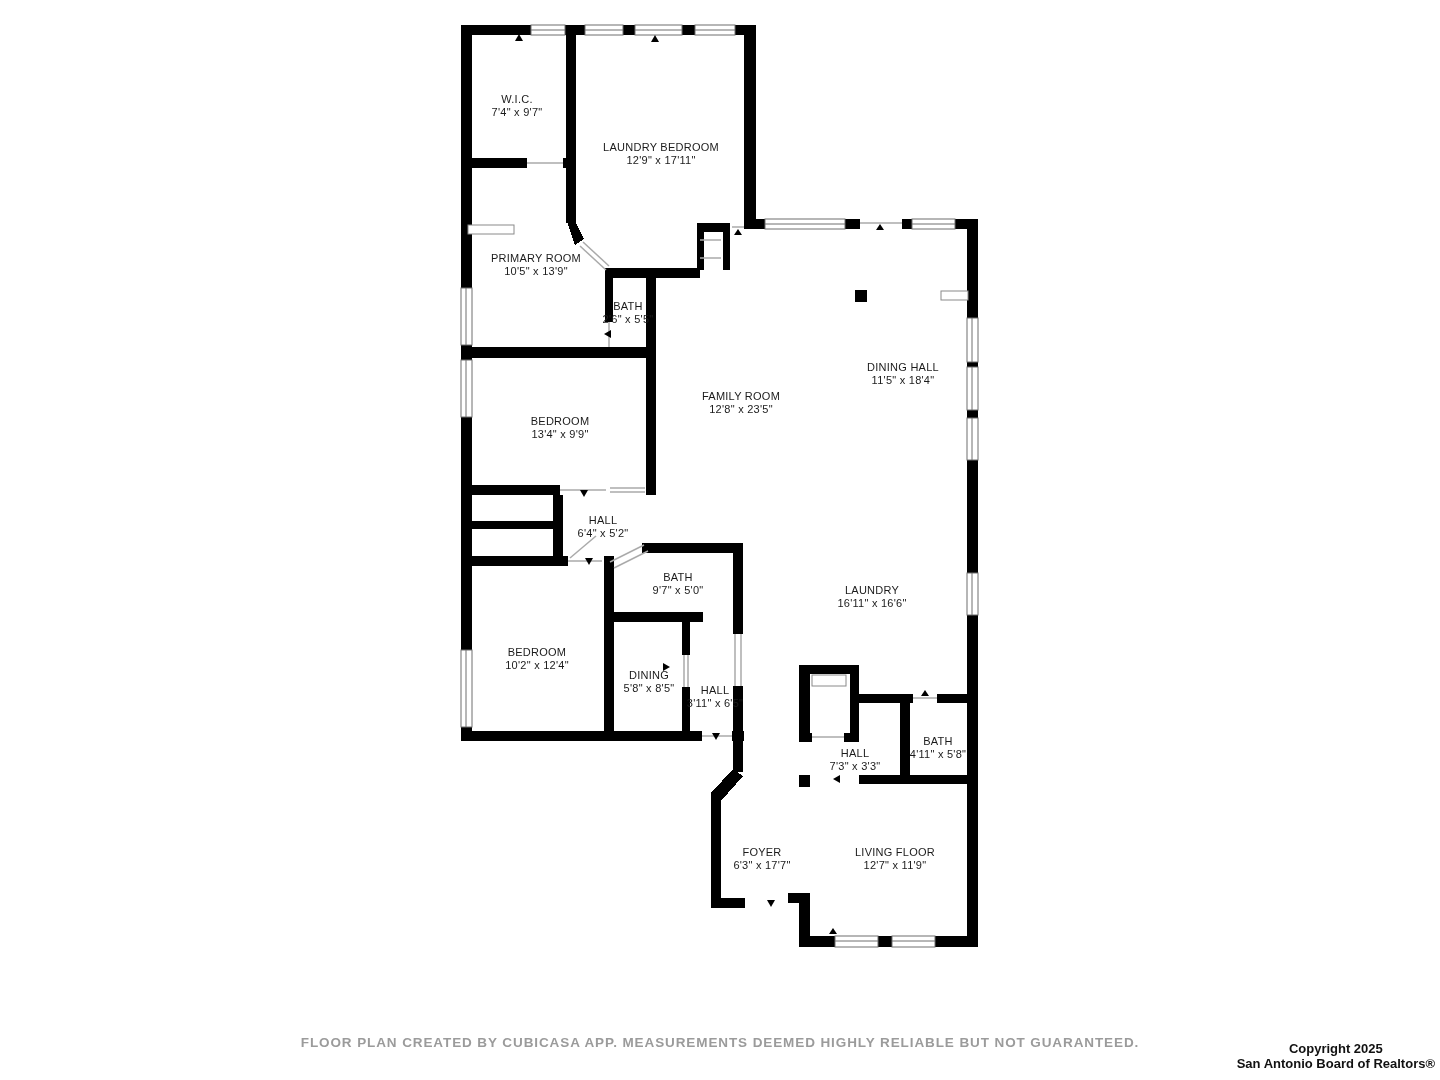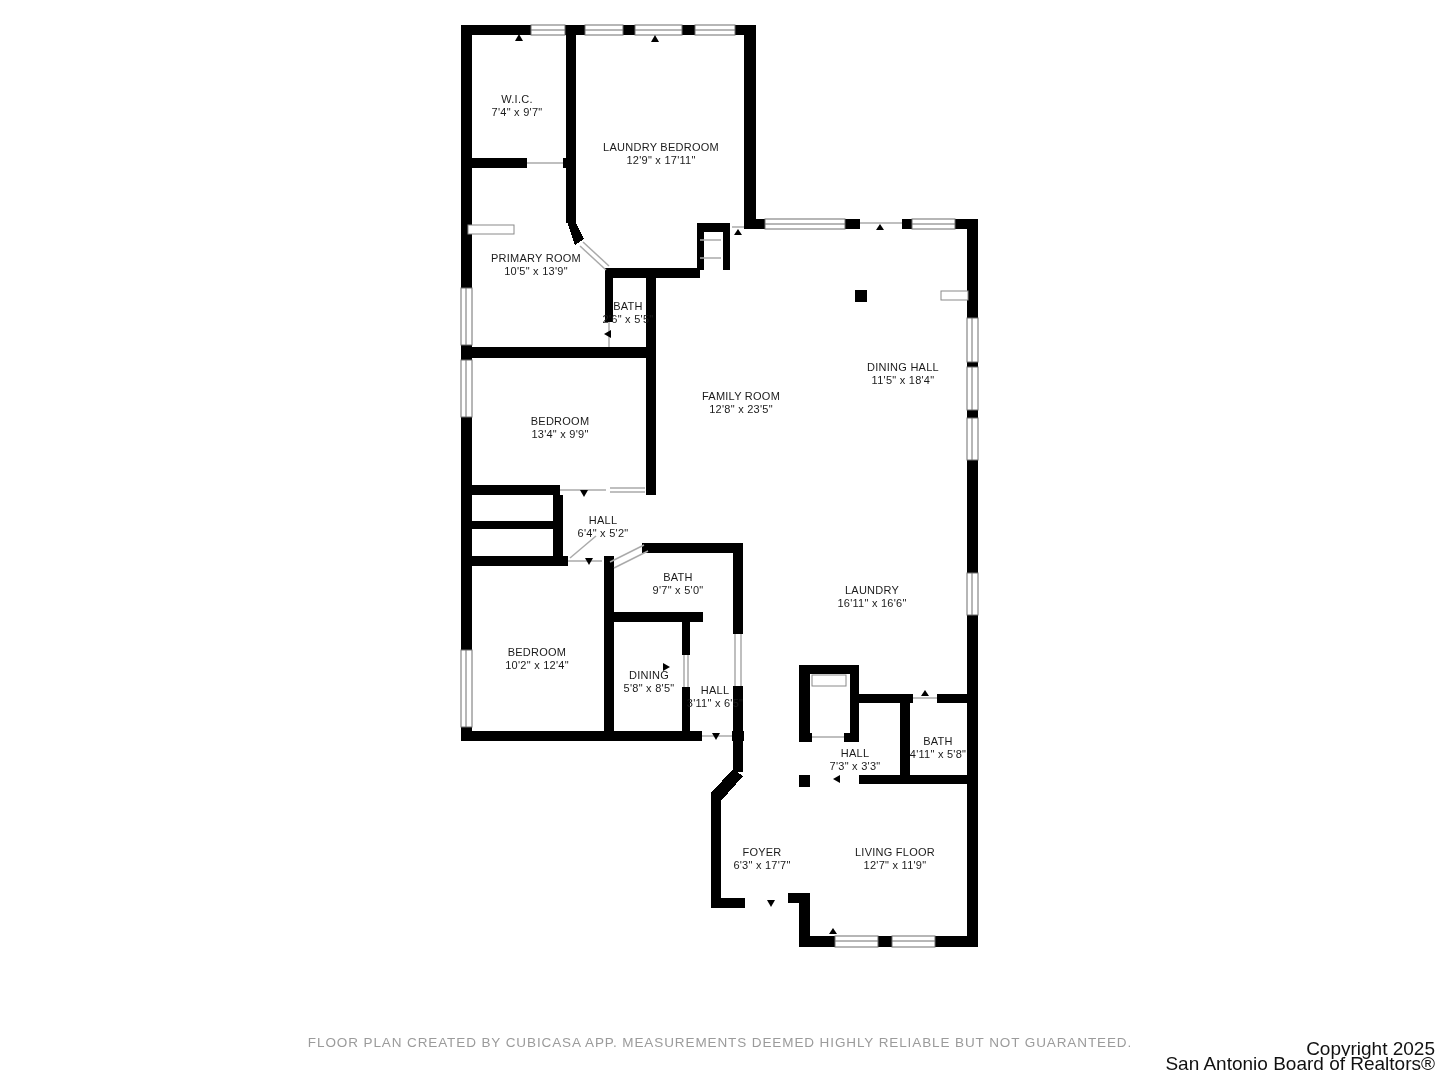--- a/index.html
+++ b/index.html
@@ -4,23 +4,23 @@
 <style>
   html,body{margin:0;padding:0;background:#fff;}
   #page{position:relative;width:1440px;height:1080px;background:#ffffff;overflow:hidden;
         font-family:"Liberation Sans", sans-serif;}
   .plan-svg{position:absolute;left:0;top:0;}
   .room-label{position:absolute;transform:translate(-50%,-50%);text-align:center;
               color:#1b1b1b;font-size:11px;line-height:12.5px;letter-spacing:.25px;
               white-space:nowrap;z-index:5;}
   .room-label .nm,.room-label .dm{display:block;}
   .disclaimer{position:absolute;left:50%;top:1035px;transform:translateX(-50%);
-              color:#9b9b9b;font-size:13.5px;letter-spacing:.9px;white-space:nowrap;z-index:5;}
-  .copyright{position:absolute;right:5px;top:1041px;text-align:right;font-weight:normal;
-             font-size:19px;line-height:15px;color:#111;z-index:5;
+              color:#9b9b9b;font-size:13.5px;letter-spacing:.9px;white-space:nowrap;z-index:5;font-weight:bold;}
+  .copyright{position:absolute;right:5px;top:1041px;text-align:center;font-weight:bold;
+             font-size:13px;line-height:15px;color:#111;z-index:5;
              text-shadow:-1px -1px 0 #fff,1px -1px 0 #fff,-1px 1px 0 #fff,1.5px 1.5px 1px #fff;}
 </style>
 </head>
 <body>
 
 <div id="page">
 
   <svg class="plan-svg" width="1440" height="1080" viewBox="0 0 1440 1080">
 
     <g fill="#000000" shape-rendering="crispEdges">

